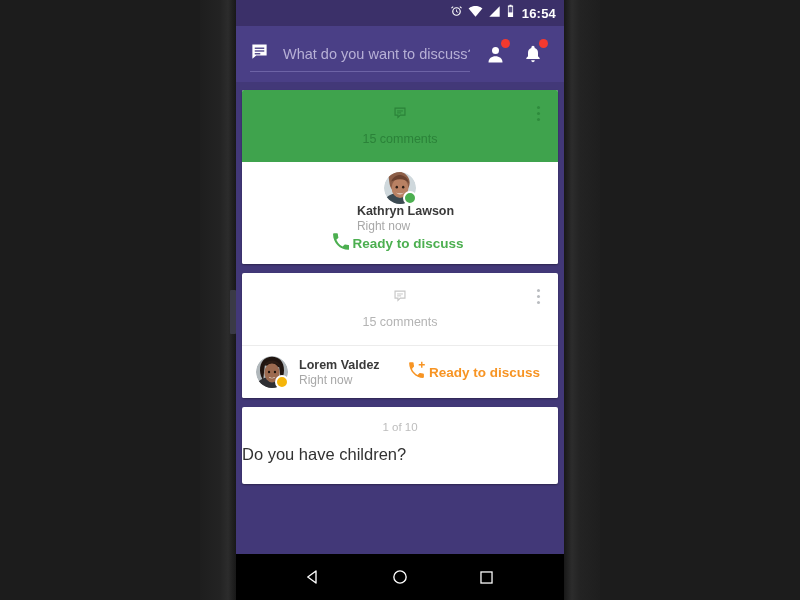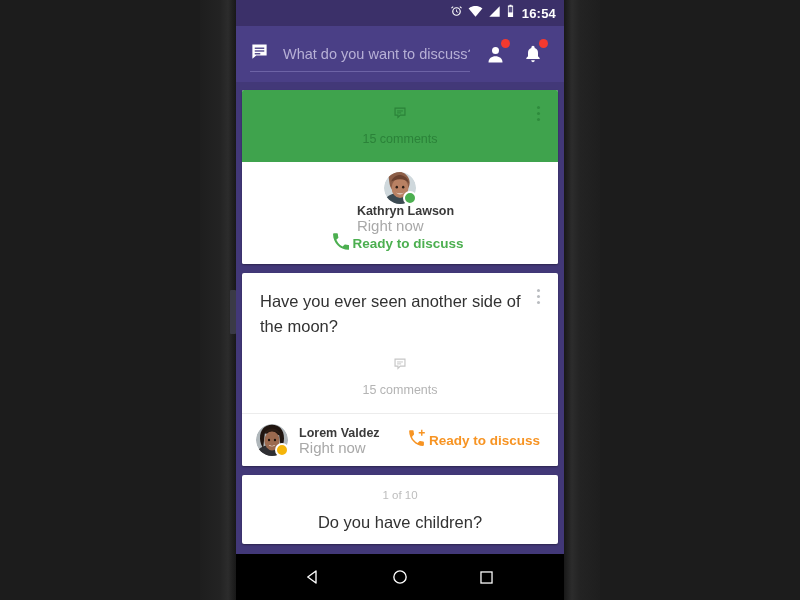--- a/index.html
+++ b/index.html
@@ -225,21 +225,21 @@
     box-sizing: content-box;
   }
   .user-meta { margin-left: 11px; flex: 1 1 auto; min-width: 0; }
   .user-name {
     font-size: 12.5px;
     font-weight: bold;
     color: #3a3a3a;
     line-height: 15px;
   }
   .user-time {
-    font-size: 15px;
+    font-size: 12px;
     color: #a8a8a8;
     line-height: 14px;
   }
   .ready-action {
     display: flex;
     align-items: center;
     gap: 3px;
     flex: 0 0 auto;
     padding-right: 4px;
   }
@@ -251,24 +251,23 @@
   .ready-orange .ready-label { color: #f79423; }
 
   
   .card.partial .pager {
     text-align: center;
     font-size: 11.5px;
     color: #bdbdbd;
     padding: 14px 0 12px 0;
   }
   .card.partial .partial-title {
-    text-align: center;
     font-size: 16.5px;
     color: #323232;
-    padding-bottom: 12px;
+    padding-bottom: 20px;
   }
 
   
   .navbar {
     position: absolute;
     left: 0;
     bottom: 0;
     width: 328px;
     height: 46px;
     background: #000000;
@@ -402,21 +401,20 @@
           </div>
         </div>
 
         <div class="card">
           <div class="card-body">
             <div class="overflow-dots">
               <i></i>
                 <i></i>
                 <i></i>
             </div>
-            <div class="card-title">Have you ever seen another side of the moon?</div>
             <div class="comments-row">
               <span>
                 <svg width="14" height="14" viewBox="0 0 24 24" fill="none" stroke="#c6c6c6" stroke-width="2">
                   <path d="M3.5 3.5h17v12h-8l-4 4v-4h-5v-12z"></path>
                   <path d="M7 8.5h10M7 11.8h7" stroke-width="1.7"></path>
                 </svg>
               </span>
               <span class="comments-text">15 comments</span>
             </div>
           </div>

